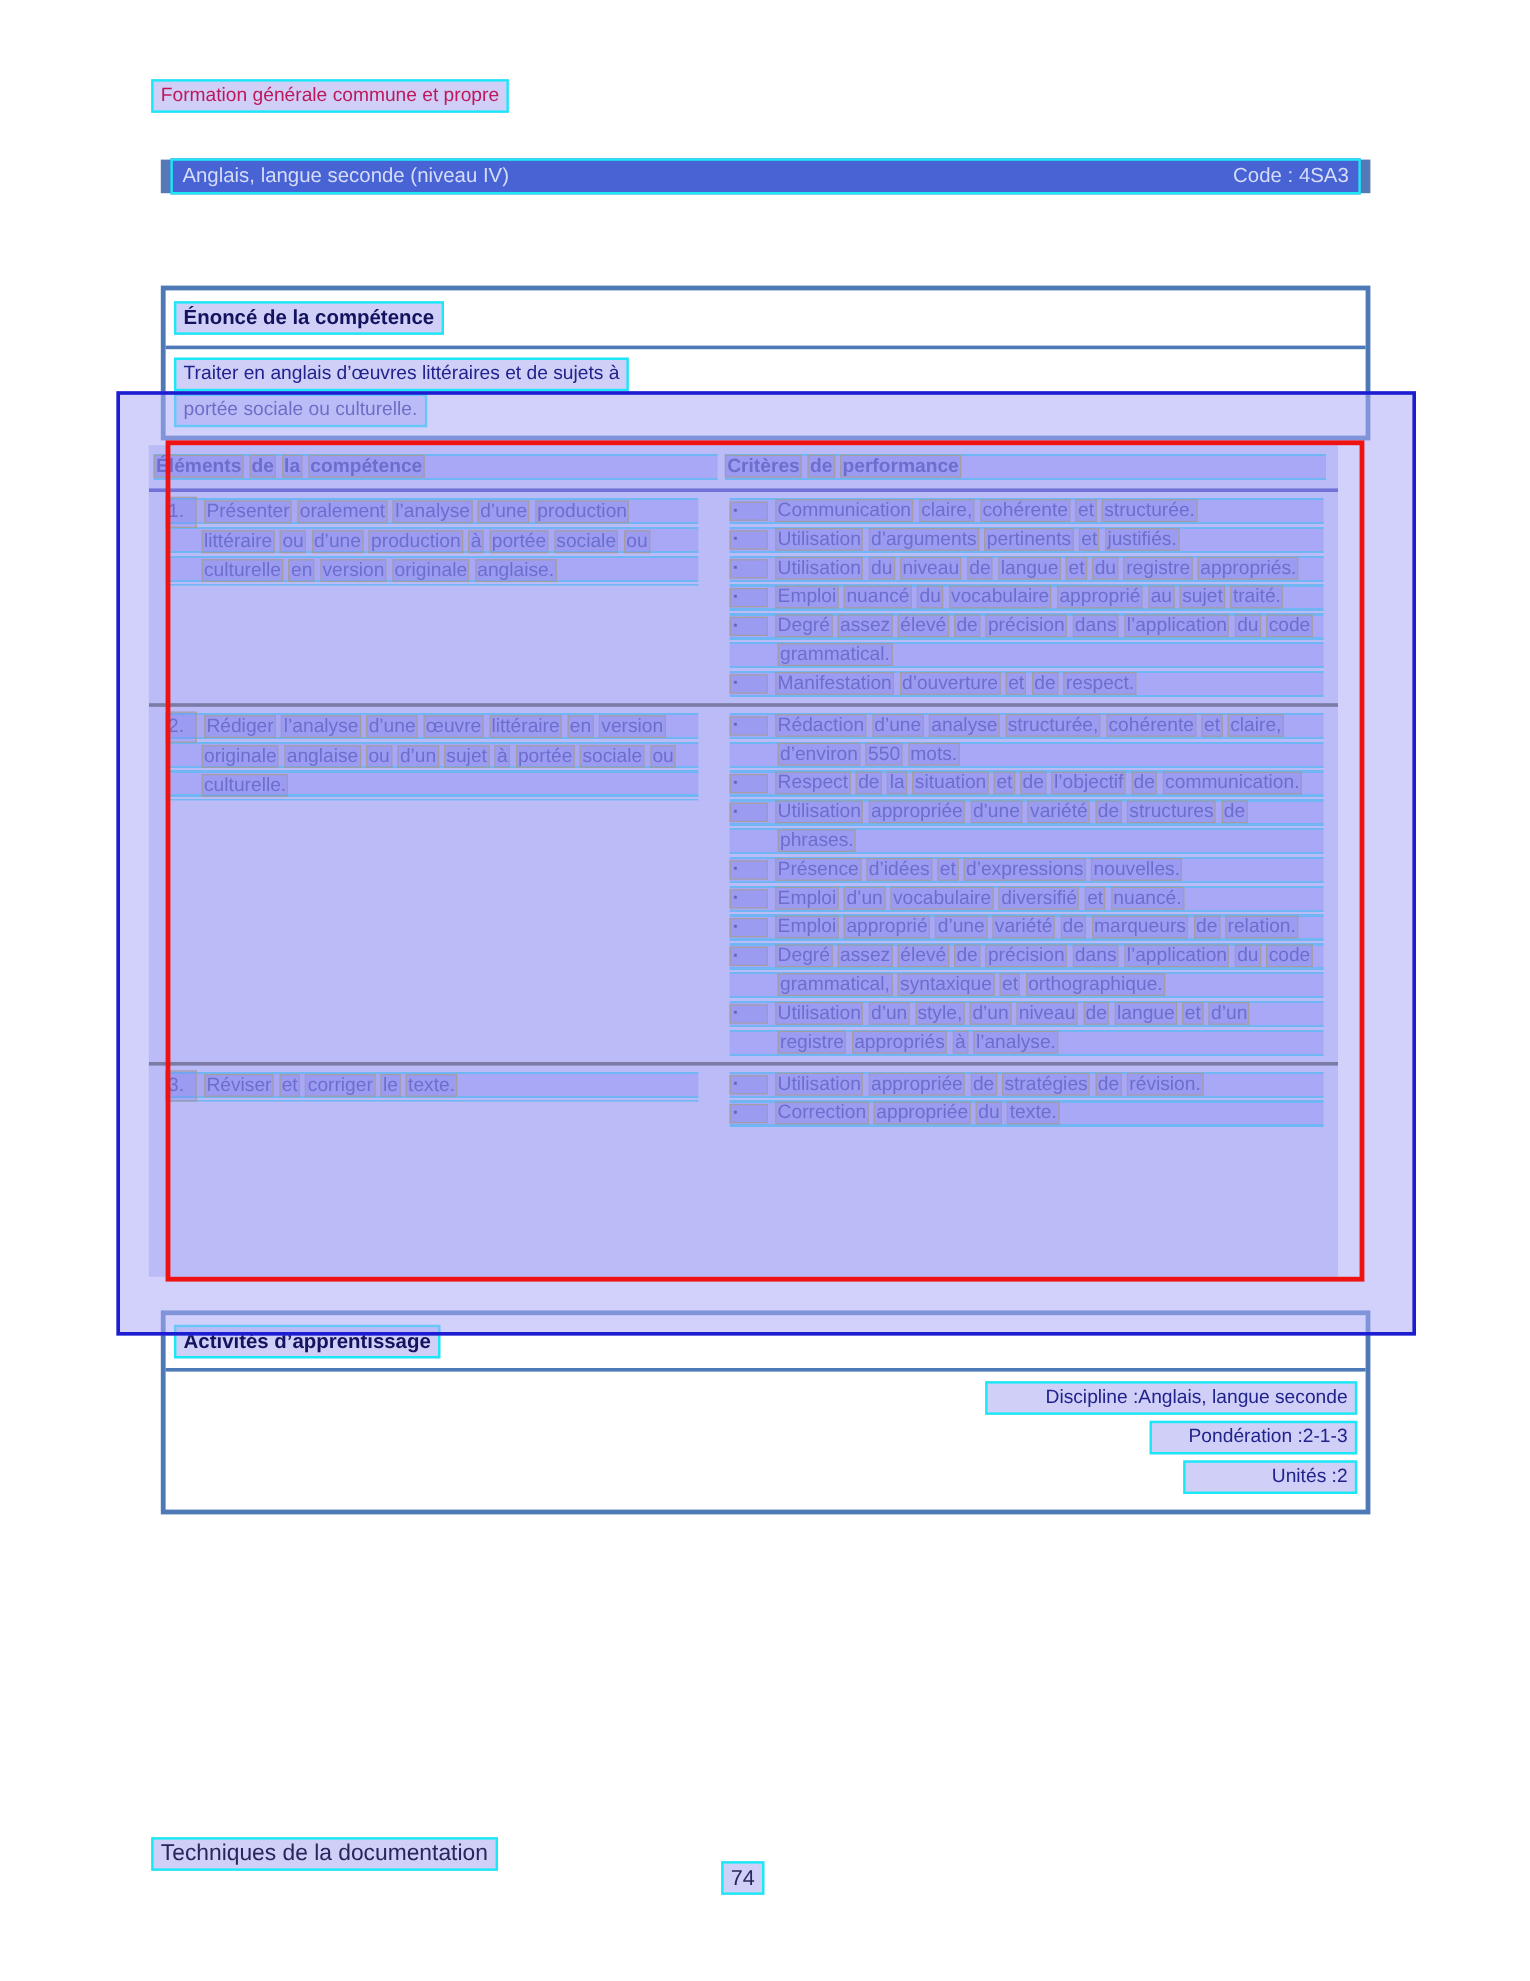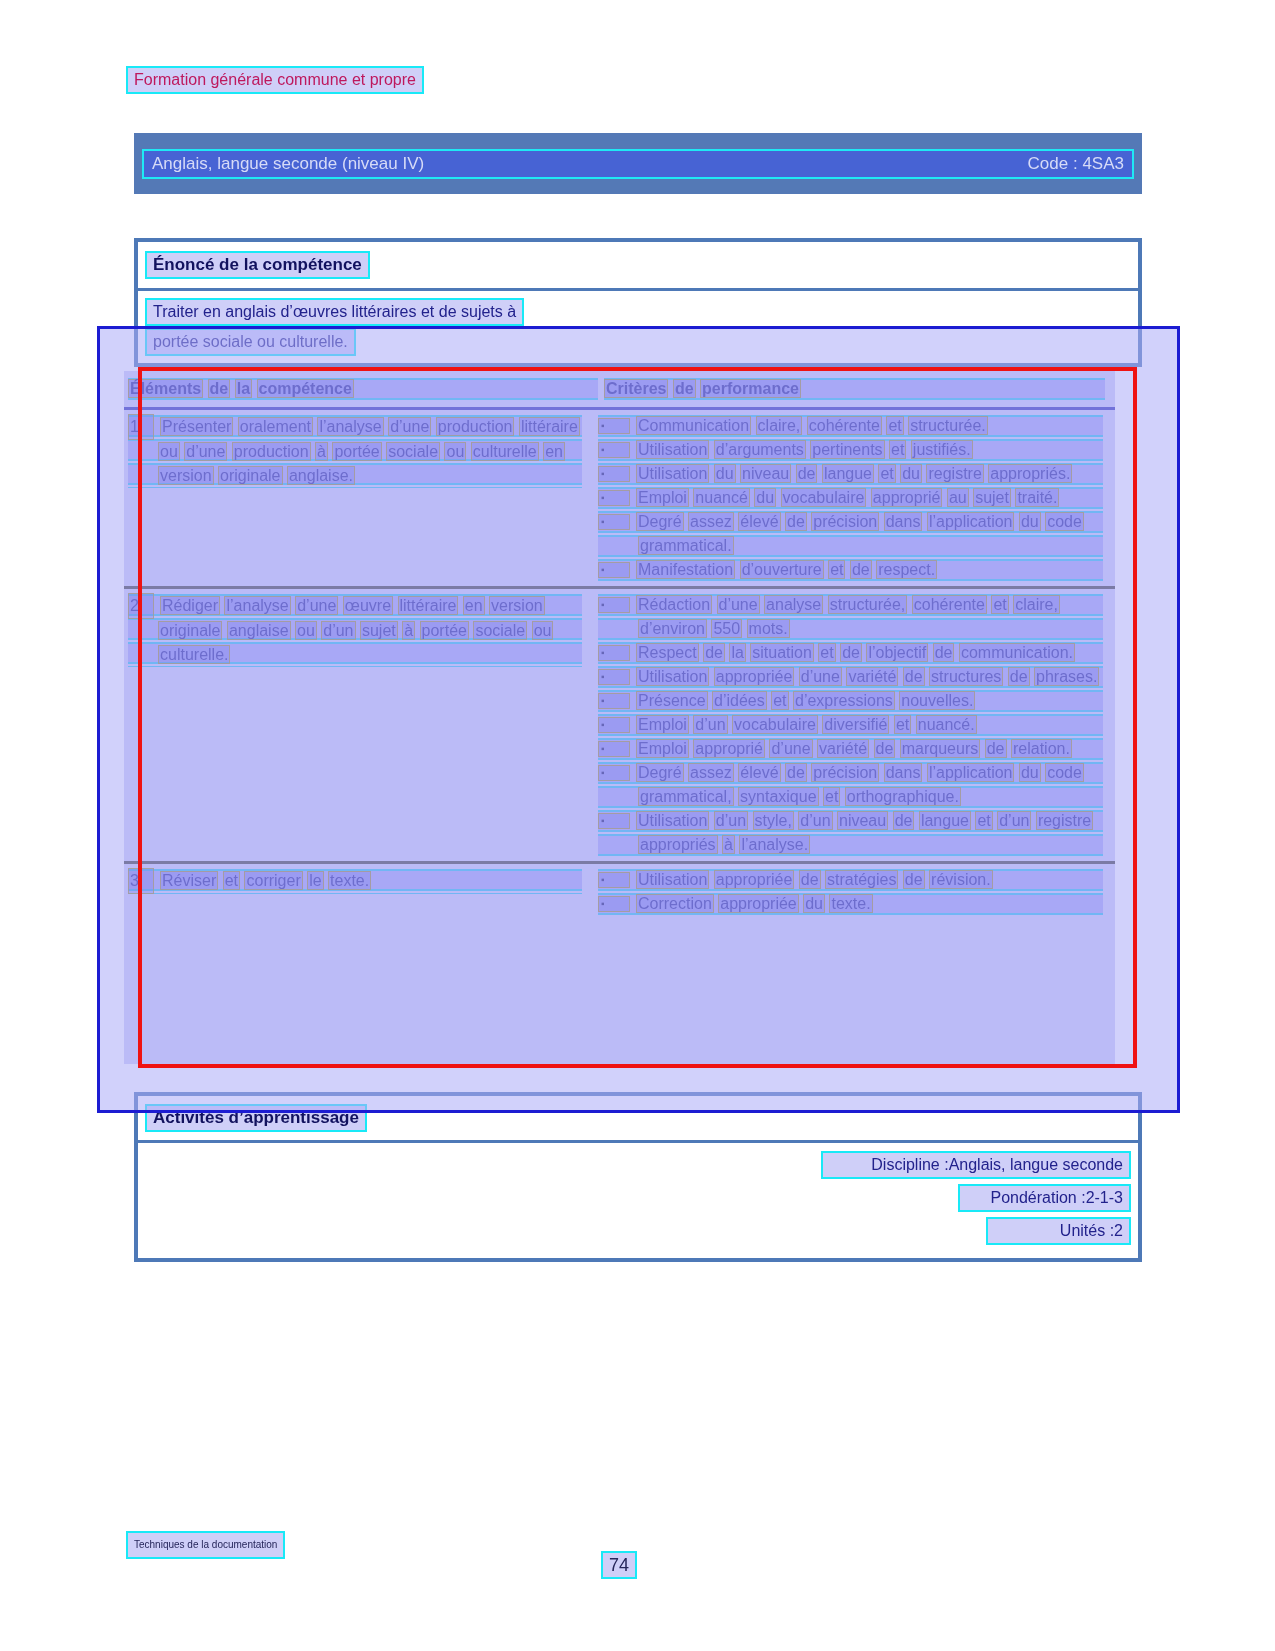--- a/index.html
+++ b/index.html
@@ -6,21 +6,21 @@
   .page{position:relative;width:1275px;height:1651px;background:#ffffff;overflow:hidden;
         font-family:"Liberation Sans", sans-serif;color:#1d1d7e;}
   .abs{position:absolute;}
 
   
   .hl{display:inline-block;background:#cfcff8;border:2px solid #19e9f7;color:#22228c;
       padding:1px 6px;line-height:22px;font-size:16px;white-space:nowrap;}
   .hl.bold{font-weight:bold;color:#12125e;}
 
   
-  .bar{left:134px;top:133px;width:1008px;height:61px;background:#5479b6;
+  .bar{left:134px;top:133px;width:1008px;height:28px;background:#5479b6;
        display:flex;align-items:center;padding:0 8px;box-sizing:border-box;}
   .bar-inner{flex:1;display:flex;justify-content:space-between;align-items:center;
        background:#4763d4;border:2px solid #1fe9f5;color:#d6dbf7;font-size:17px;
        padding:2px 8px;line-height:22px;}
 
   
   .objrow{left:137px;top:193px;width:603px;display:flex;justify-content:space-between;align-items:center;
        background:#cfcff8;border:2px solid #19e9f7;padding:1px 6px;box-sizing:border-box;}
   .colhead{font-style:italic;font-weight:bold;font-size:20px;color:#4949c2;line-height:24px;white-space:nowrap;}
   .std-box{border:2px solid #19e9f7;background:#cfcff8;padding:0 3px;margin:-2px -4px;}
@@ -38,21 +38,21 @@
        box-sizing:border-box;z-index:9;pointer-events:none;background:transparent;}
 
   
   .tbl{left:124px;top:371px;width:991px;height:693px;background:rgba(104,104,228,0.32);
        box-sizing:border-box;z-index:1;overflow:hidden;font-size:16px;color:#22229a;}
   .thead{display:grid;grid-template-columns:470px 1fr;border-bottom:3px solid #2d2db4;
        padding:6px 10px 6px 4px;column-gap:6px;}
   .thead .hcell{font-weight:bold;}
   .trow{display:grid;grid-template-columns:470px 1fr;}
   .trow + .trow{border-top:3px solid #404040;}
-  .cell{padding:4px 12px 4px 4px;}
+  .cell{padding:4px 12px 4px 4px;margin-left:10px;}
 
   
   .striped{line-height:24px;
      background-image:repeating-linear-gradient(to bottom,
         rgba(0,0,0,0) 0 1px, #2cc3ef 1px 3px, rgba(108,108,240,0.42) 3px 21px,
         #2cc3ef 21px 23px, rgba(0,0,0,0) 23px 24px);}
   .elem{padding-left:30px;text-indent:-30px;}
   .num{display:inline-block;width:22px;text-indent:0;margin-right:6px;}
   .crit{padding-left:40px;text-indent:-40px;}
   .blt{display:inline-block;width:32px;text-indent:0;margin-right:6px;font-size:10px;
@@ -143,16 +143,16 @@
     <div class="sec-head" style="padding:8px 7px;">
       <span class="hl bold" style="font-size:17px;">Activités d’apprentissage</span>
     </div>
     <div class="sec-body" style="padding:8px 7px 8px;">
         <div class="fld"><span class="hl"><span class="lab">Discipline :</span><span class="val">Anglais, langue seconde</span></span></div>
         <div class="fld"><span class="hl"><span class="lab">Pondération :</span><span class="val">2-1-3</span></span></div>
         <div class="fld"><span class="hl"><span class="lab">Unités :</span><span class="val">2</span></span></div>
       </div>
   </div>
 
-  <span class="hl abs" style="left:126px;top:1531px;font-size:10px;color:#26265a;">Techniques de la documentation</span>
+  <span class="hl abs" style="left:126px;top:1531px;font-size:19px;color:#26265a;">Techniques de la documentation</span>
   <span class="hl abs" style="left:601px;top:1551px;font-size:18px;color:#26265a;">74</span>
 
 </div>
 
 </body></html>

